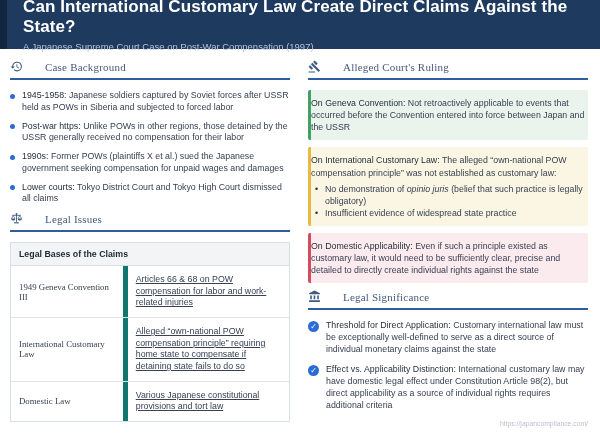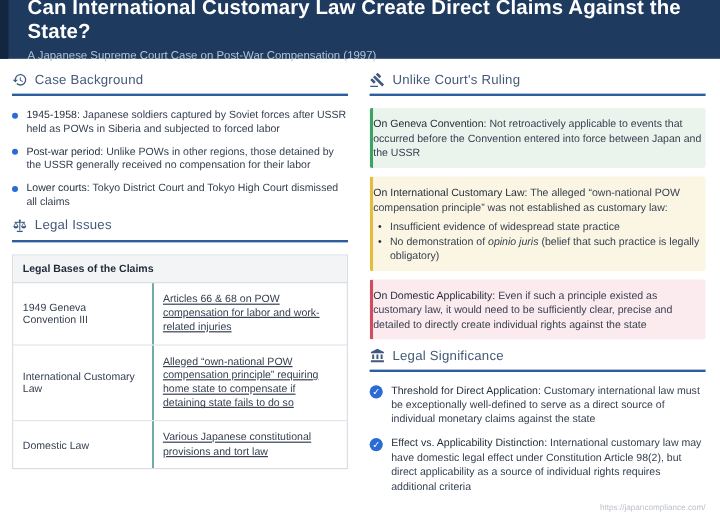--- a/index.html
+++ b/index.html
@@ -38,24 +38,25 @@
     display: flex;
     gap: 18px;
     padding: 11px 12px 0 10px;
   }
   .col { flex: 1; min-width: 0; }
 
   
   .section-header {
     display: flex;
     align-items: center;
-    gap: 6px;
+    gap: 22px;
     padding-bottom: 5px;
     border-bottom: 2px solid #2d5f9e;
     margin-bottom: 10px;
+    font-family: Liberation Serif, serif;
   }
   .section-header .icon { width: 13px; height: 13px; flex: 0 0 auto; }
   .section-header .icon svg { width: 13px; height: 13px; display: block; }
   .section-title {
     font-size: 11px;
     color: #44597a;
     letter-spacing: 0.2px;
   }
   .mt { margin-top: 1px; }
 
@@ -89,22 +90,22 @@
     border-bottom: 1px solid #d9dee4;
   }
   .ltable .trow {
     display: flex;
     border-bottom: 1px solid #e2e6ea;
   }
   .ltable .trow:last-child { border-bottom: none; }
   .ltable .c1 {
     width: 42%;
     padding: 8px 8px;
-    border-right: 1px solid #0f766e;
-    display: flex; align-items: center;
+    border-right: 5px solid #0f766e;
+    display: flex; align-items: center; font-family: Liberation Serif, serif;
   }
   .ltable .c2 {
     width: 58%;
     padding: 8px 8px;
     line-height: 1.32;
     text-decoration: underline;
   }
   .rbox {
     border-left: 3px solid;
     border-radius: 2px;
@@ -172,21 +173,25 @@
       <span class="section-title">Case Background</span>
     </div>
 
     <div class="blist">
       <div class="item">
         <span class="dot"></span>
         <span><span class="lead">1945-1958:</span> <span>Japanese soldiers captured by Soviet forces after USSR held as POWs in Siberia and subjected to forced labor</span></span>
       </div>
       <div class="item">
         <span class="dot"></span>
-        <span><span class="lead">Post-war period:</span> <span>Unlike POWs in other regions, those detained by the USSR generally received no compensation for their labor</span></span>
+        <span><span class="lead">Post-war https:</span> <span>Unlike POWs in other regions, those detained by the USSR generally received no compensation for their labor</span></span>
+      </div>
+      <div class="item">
+        <span class="dot"></span>
+        <span><span class="lead">1990s:</span> <span>Former POWs (plaintiffs X et al.) sued the Japanese government seeking compensation for unpaid wages and damages</span></span>
       </div>
       <div class="item">
         <span class="dot"></span>
         <span><span class="lead">Lower courts:</span> <span>Tokyo District Court and Tokyo High Court dismissed all claims</span></span>
       </div>
     </div>
 
     <div class="section-header mt">
       <span class="icon">
         <svg viewBox="0 0 24 24" fill="#3d5a80">
@@ -222,34 +227,34 @@
   </div>
 
   <div class="col">
 
     <div class="section-header">
       <span class="icon">
         <svg viewBox="0 0 24 24" fill="#3d5a80">
             <path d="M1 21h12v2H1zM5.245 8.07l2.83-2.827 14.14 14.142-2.828 2.828zM12.317 1l5.657 5.656-2.83 2.83-5.654-5.66zM3.825 9.485l5.657 5.657-2.828 2.828-5.657-5.657z"></path>
           </svg>
       </span>
-      <span class="section-title">Unlike Court's Ruling</span>
+      <span class="section-title">Alleged Court's Ruling</span>
     </div>
 
     <div class="rbox green">
       <span class="lead">On Geneva Convention:</span>
       <span>Not retroactively applicable to events that occurred before the Convention entered into force between Japan and the USSR</span>
     </div>
 
     <div class="rbox yellow">
       <span class="lead">On International Customary Law:</span>
       <span>The alleged “own-national POW compensation principle” was not established as customary law:</span>
       <ul>
+        <li><span>No demonstration of </span><span class="it">opinio juris</span><span> (belief that such practice is legally obligatory)</span></li>
         <li><span>Insufficient evidence of widespread state practice</span><span class="it"></span><span></span></li>
-        <li><span>No demonstration of </span><span class="it">opinio juris</span><span> (belief that such practice is legally obligatory)</span></li>
       </ul>
     </div>
 
     <div class="rbox pink">
       <span class="lead">On Domestic Applicability:</span>
       <span>Even if such a principle existed as customary law, it would need to be sufficiently clear, precise and detailed to directly create individual rights against the state</span>
     </div>
 
     <div class="section-header mt">
       <span class="icon">

